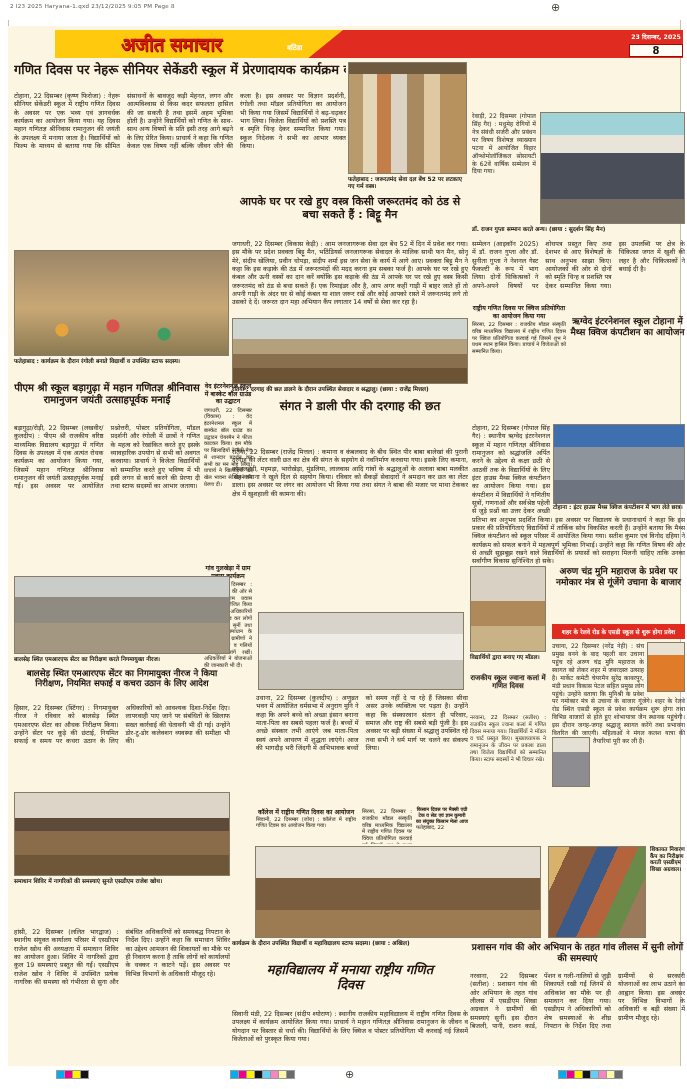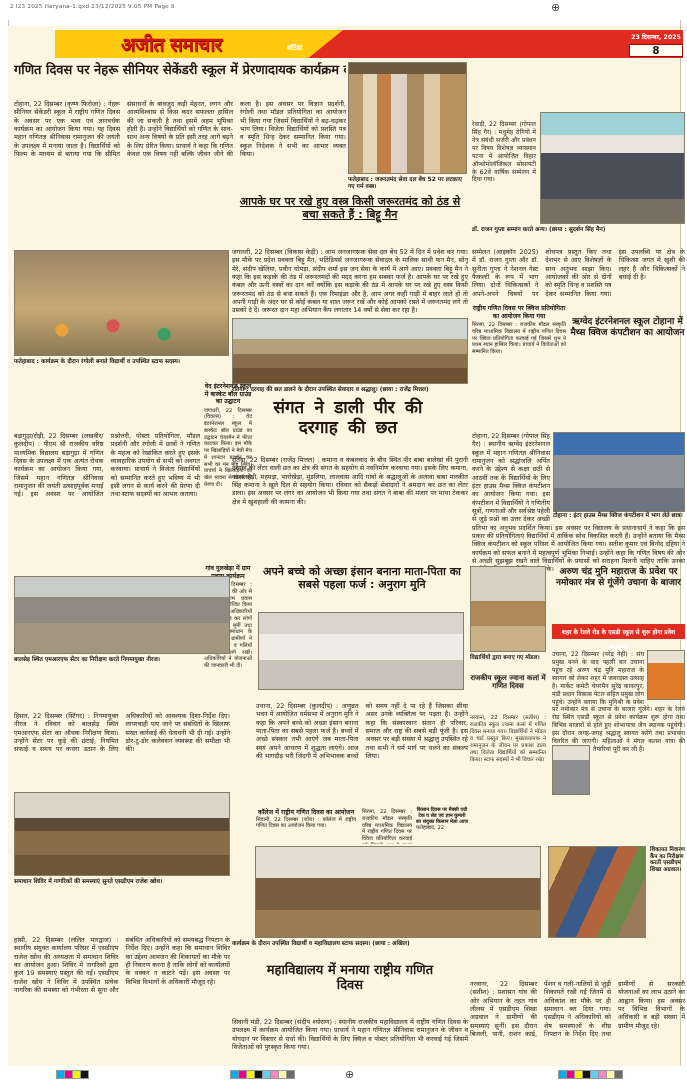--- a/index.html
+++ b/index.html
@@ -19,21 +19,21 @@
   .mast-ed{position:absolute;left:232px;top:13px;font-size:7px;font-weight:bold;color:#ffffff;}
   .mast-center{position:absolute;left:300px;top:2px;width:318px;height:22px;background:#fdf3d7;
                border:1px solid #9c0b06;text-align:center;font-size:16px;font-weight:bold;color:#16110d;line-height:22px;}
   .mast-date{position:absolute;left:574px;top:0;width:54px;height:13px;background:#e02b20;color:#fff;
              font-size:6.2px;font-weight:bold;text-align:center;line-height:13px;}
   .mast-page{position:absolute;left:574px;top:14px;width:54px;height:13px;background:#fffdf4;border:1px solid #9c0b06;
              box-sizing:border-box;color:#111;font-size:10px;font-weight:bold;text-align:center;line-height:11px;}
   
   .hd{font-weight:bold;color:#241511;text-align:center;line-height:1.18;}
   .hd1{font-size:13px;white-space:nowrap;overflow:hidden;}
-  .bd{font-size:6.4px;line-height:1.3;text-align:justify;color:#2c2620;margin-top:8px;}
+  .bd{font-size:6.4px;line-height:1.3;text-align:justify;color:#2c2620;}
   .bd2{column-count:2;column-gap:7px;}
   .bd3{column-count:3;column-gap:7px;}
   .cap{font-size:5.9px;font-weight:bold;color:#1c1712;line-height:1.2;}
   .micro{font-size:5.2px;line-height:1.3;text-align:justify;color:#2c2620;}
   .mhd{font-size:6.2px;font-weight:bold;text-align:center;line-height:1.22;color:#241511;}
   .photo{position:absolute;border:1px solid #857d68;box-sizing:border-box;}
   .strip{background:#e02b20;color:#ffffff;font-weight:bold;text-align:center;}
   .fr{float:right;margin:0 0 2px 3px;}
   .fl{float:left;margin:0 3px 2px 0;}
   .pbox{border:1px solid #857d68;box-sizing:border-box;}
@@ -58,66 +58,67 @@
     <div class="mast-ed">बठिंडा</div>
     <div class="mast-date">23 दिसम्बर, 2025</div>
     <div class="mast-page">8</div>
   </div>
 
   <div class="abs hd hd1" style="left:14px;top:62px;width:332px;">गणित दिवस पर नेहरू सीनियर सेकेंडरी स्कूल में प्रेरणादायक कार्यक्रम का आयोजन</div>
   <div class="abs bd bd3" style="left:14px;top:92px;width:332px;height:154px;overflow:hidden;">टोहाना, 22 दिसम्बर (कृष्ण फिरोजा) : नेहरू सीनियर सेकेंडरी स्कूल में राष्ट्रीय गणित दिवस के अवसर पर एक भव्य एवं ज्ञानवर्धक कार्यक्रम का आयोजन किया गया। यह दिवस महान गणितज्ञ श्रीनिवास रामानुजन की जयंती के उपलक्ष्य में मनाया जाता है। विद्यार्थियों को फिल्म के माध्यम से बताया गया कि सीमित संसाधनों के बावजूद कड़ी मेहनत, लगन और आत्मविश्वास से किस कदर सफलता हासिल की जा सकती है तथा इसमें अहम भूमिका होती है। उन्होंने विद्यार्थियों को गणित के साथ-साथ अन्य विषयों के प्रति इसी तरह आगे बढ़ने के लिए प्रेरित किया। प्राचार्य ने कहा कि गणित केवल एक विषय नहीं बल्कि जीवन जीने की कला है। इस अवसर पर विज्ञान प्रदर्शनी, रंगोली तथा मॉडल प्रतियोगिता का आयोजन भी किया गया जिसमें विद्यार्थियों ने बढ़-चढ़कर भाग लिया। विजेता विद्यार्थियों को प्रशस्ति पत्र व स्मृति चिन्ह देकर सम्मानित किया गया। स्कूल निदेशक ने सभी का आभार व्यक्त किया।</div>
   <div class="photo" style="left:14px;top:250px;width:215px;height:106px;background:radial-gradient(circle at 22% 76%,#e8a43c 0 6px,transparent 7px),radial-gradient(circle at 46% 72%,#d9534f 0 6px,transparent 7px),radial-gradient(circle at 70% 80%,#3f9d63 0 6px,transparent 7px),linear-gradient(180deg,#9c8668,#c8a875 55%,#8b7a52);"></div>
   <div class="abs cap" style="left:14px;top:358px;width:215px;">फतेहाबाद : कार्यक्रम के दौरान रंगोली बनाते विद्यार्थी व उपस्थित स्टाफ सदस्य।</div>
 
+  <div class="abs hd" style="left:14px;top:382px;width:186px;font-size:10px;">पीएम श्री स्कूल बड़ागुढ़ा में महान गणितज्ञ श्रीनिवास रामानुजन जयंती उत्साहपूर्वक मनाई</div>
   <div class="abs bd bd2" style="left:14px;top:424px;width:186px;height:148px;overflow:hidden;">बड़ागुढ़ा/रोड़ी, 22 दिसम्बर (लखवीर/कुलदीप) : पीएम श्री राजकीय वरिष्ठ माध्यमिक विद्यालय बड़ागुढ़ा में गणित दिवस के उपलक्ष्य में एक अत्यंत रोचक कार्यक्रम का आयोजन किया गया, जिसमें महान गणितज्ञ श्रीनिवास रामानुजन की जयंती उत्साहपूर्वक मनाई गई। इस अवसर पर आयोजित प्रश्नोत्तरी, पोस्टर प्रतियोगिता, मॉडल प्रदर्शनी और रंगोली में छात्रों ने गणित के महत्व को रेखांकित करते हुए इसके व्यावहारिक उपयोग से सभी को अवगत करवाया। प्राचार्य ने विजेता विद्यार्थियों को सम्मानित करते हुए भविष्य में भी इसी लगन से कार्य करने की प्रेरणा दी तथा स्टाफ सदस्यों का आभार जताया।</div>
 
   <div class="abs" style="left:204px;top:382px;width:48px;height:178px;overflow:hidden;">
     <div class="mhd">वेद इंटरनेशनल स्कूल में बास्केट बॉल ग्राउंड का उद्घाटन</div>
     <div class="micro" style="margin-top:2px;">जगाधरी, 22 दिसम्बर (विकास) : वेद इंटरनेशनल स्कूल में बास्केट बॉल ग्राउंड का उद्घाटन चेयरमैन ने फीता काटकर किया। इस मौके पर खिलाड़ियों ने मैत्री मैच में शानदार प्रदर्शन कर सभी का मन मोह लिया। प्राचार्य ने खिलाड़ियों को खेल भावना से खेलने की प्रेरणा दी।</div>
   </div>
   <div class="abs" style="left:204px;top:564px;width:48px;height:242px;overflow:hidden;">
     <div class="mhd">गांव गुलखेड़ा में ग्राम प्रवास कार्यक्रम</div>
     <div class="micro" style="margin-top:2px;">खरल, 22 दिसम्बर : जिला प्रशासन की ओर से गांव में ग्राम प्रवास कार्यक्रम आयोजित किया गया जिसमें अधिकारियों ने रात्रि ठहराव कर लोगों की समस्याएं सुनीं तथा मौके पर समाधान के निर्देश दिए। ग्रामीणों ने बिजली, पानी व गलियों से जुड़ी मांगें रखीं। अधिकारियों ने योजनाओं की जानकारी भी दी।</div>
   </div>
 
   <div class="photo" style="left:14px;top:576px;width:216px;height:78px;background:linear-gradient(180deg,#c9ccc9 0 26%,#8f8b80 26% 60%,#a39782 60%);"></div>
   <div class="abs cap" style="left:14px;top:656px;width:216px;">बालसेड़ स्थित एमआरएफ सेंटर का निरीक्षण करते निगमायुक्त नीरज।</div>
+  <div class="abs hd" style="left:14px;top:668px;width:216px;font-size:8.6px;">बालसेड़ स्थित एमआरएफ सेंटर का निगमायुक्त नीरज ने किया निरीक्षण, नियमित सफाई व कचरा उठान के लिए आदेश</div>
   <div class="abs bd bd2" style="left:14px;top:704px;width:216px;height:86px;overflow:hidden;">हिसार, 22 दिसम्बर (स्टिंगर) : निगमायुक्त नीरज ने रविवार को बालसेड़ स्थित एमआरएफ सेंटर का औचक निरीक्षण किया। उन्होंने सेंटर पर कूड़े की छंटाई, नियमित सफाई व समय पर कचरा उठान के लिए अधिकारियों को आवश्यक दिशा-निर्देश दिए। लापरवाही पाए जाने पर संबंधितों के खिलाफ सख्त कार्रवाई की चेतावनी भी दी गई। उन्होंने डोर-टू-डोर कलेक्शन व्यवस्था की समीक्षा भी की।</div>
 
   <div class="photo" style="left:14px;top:792px;width:216px;height:84px;background:linear-gradient(180deg,#ddd6c8 0 30%,#5d4a38 30% 46%,#8a6b4a 46% 76%,#6e5638 76%);"></div>
   <div class="abs cap" style="left:14px;top:878px;width:216px;">समाधान शिविर में नागरिकों की समस्याएं सुनते एसडीएम राजेश खोथ।</div>
   <div class="abs bd bd2" style="left:14px;top:928px;width:216px;height:130px;overflow:hidden;">हांसी, 22 दिसम्बर (ललित भारद्वाज) : स्थानीय संयुक्त कार्यालय परिसर में एसडीएम राजेश खोथ की अध्यक्षता में समाधान शिविर का आयोजन हुआ। शिविर में नागरिकों द्वारा कुल 19 समस्याएं प्रस्तुत की गईं। एसडीएम राजेश खोथ ने शिविर में उपस्थित प्रत्येक नागरिक की समस्या को गंभीरता से सुना और संबंधित अधिकारियों को समयबद्ध निपटान के निर्देश दिए। उन्होंने कहा कि समाधान शिविर का उद्देश्य आमजन की शिकायतों का मौके पर ही निवारण करना है ताकि लोगों को कार्यालयों के चक्कर न काटने पड़ें। इस अवसर पर विभिन्न विभागों के अधिकारी मौजूद रहे।</div>
 
   <div class="photo" style="left:348px;top:62px;width:119px;height:112px;background:linear-gradient(180deg,#6e5a3e 0 10%,transparent 10%),linear-gradient(90deg,#b99a6d 0 12%,#e4d7b8 12% 24%,#c27f4a 24% 36%,#ddd3c4 36% 50%,#a98a5e 50% 64%,#e0c9a2 64% 78%,#b7925f 78%);"></div>
   <div class="abs cap" style="left:348px;top:176px;width:119px;">फतेहाबाद : जरूरतमंद सेवा दल बेंच 52 पर लटकाए गए गर्म वस्त्र।</div>
-  <div class="abs hd" style="left:232px;top:196px;width:236px;font-size:11px;text-decoration:underline;">आपके घर पर रखे हुए वस्त्र किसी जरूरतमंद को ठंड से बचा सकते हैं : बिट्टू मैन</div>
+  <div class="abs hd" style="left:232px;top:196px;width:236px;font-size:11px;">आपके घर पर रखे हुए वस्त्र किसी जरूरतमंद को ठंड से बचा सकते हैं : बिट्टू मैन</div>
   <div class="abs bd" style="left:232px;top:240px;width:236px;height:76px;overflow:hidden;">जगाधरी, 22 दिसम्बर (विकास केड़ी) : आम जनजागरूक सेवा दल बेंच 52 में दिन में प्रवेश कर गया। इस मौके पर प्रदेश प्रवक्ता बिट्टू मैन, भठिंडियर्स जनजागरूक सेवादल के मालिक साथी फन मैन, सोनू मेरे, संदीप खेलिया, प्रवीन चोपड़ा, संदीप शर्मा इस जन सेवा के कार्य में आगे आए। प्रवक्ता बिट्टू मैन ने कहा कि इस कड़ाके की ठंड में जरूरतमंदों की मदद करना हम सबका फर्ज है। आपके घर पर रखे हुए कंबल और ऊनी वस्त्रों का दान करें क्योंकि इस कड़ाके की ठंड में आपके घर पर रखे हुए वस्त्र किसी जरूरतमंद को ठंड से बचा सकते हैं। एक रिमाइंडर और है, आप अगर कहीं गाड़ी में बाहर जाते हों तो अपनी गाड़ी के अंदर घर से कोई कंबल या शाल जरूर रखें और कोई आपको रास्ते में जरूरतमंद लगे तो उसको दे दें। जरूरत दान महा अभियान कैंप लगातार 14 वर्षों से सेवा कर रहा है।</div>
 
   <div class="photo" style="left:232px;top:318px;width:236px;height:66px;background:linear-gradient(180deg,#cfd6d2 0 32%,#b4a07c 32% 54%,#8a6f4e 54% 76%,#6b5333 76%);"></div>
   <div class="abs cap" style="left:232px;top:386px;width:236px;">रतिया : दरगाह की छत डालने के दौरान उपस्थित सेवादार व श्रद्धालु। (छाया : राजेंद्र मित्तल)</div>
-  <div class="abs hd" style="left:260px;top:399px;width:176px;font-size:17px;font-family:Liberation Mono, monospace;">संगत ने डाली पीर की दरगाह की छत</div>
+  <div class="abs hd" style="left:272px;top:399px;width:176px;font-size:12px;">संगत ने डाली पीर की दरगाह की छत</div>
   <div class="abs bd" style="left:232px;top:448px;width:236px;height:114px;overflow:hidden;">रतिया, 22 दिसम्बर (राजेंद्र मित्तल) : कमाना व कंबलवाद के बीच स्थित पीर बाबा बालेखां की पुरानी दरगाह की लेंटर वाली छत का क्षेत्र की संगत के सहयोग से नवनिर्माण करवाया गया। इसके लिए कमाना, काजलहेड़ी, महमड़ा, भारोखेड़ा, मुंडलिया, लालवास आदि गांवों के श्रद्धालुओं के अलावा बाबा मलकीत सिंह कमाना ने खुले दिल से सहयोग किया। रविवार को सैकड़ों सेवादारों ने श्रमदान कर छत का लेंटर डाला। इस अवसर पर लंगर का आयोजन भी किया गया तथा संगत ने बाबा की मजार पर माथा टेककर क्षेत्र में खुशहाली की कामना की।</div>
 
-  <div class="abs hd" style="left:256px;top:566px;width:212px;font-size:11px;">अपने बच्चे को अच्छा इंसान बनाना माता-पिता का सबसे पहला फर्ज : अनुराग मुनि</div>
   <div class="photo" style="left:258px;top:612px;width:206px;height:78px;background:linear-gradient(180deg,#d8d4cc 0 28%,#efece6 28% 62%,#c9c4ba 62%);"></div>
   <div class="abs bd bd2" style="left:256px;top:694px;width:212px;height:112px;overflow:hidden;">उचाना, 22 दिसम्बर (कुलदीप) : अणुव्रत भवन में आयोजित धर्मसभा में अनुराग मुनि ने कहा कि अपने बच्चे को अच्छा इंसान बनाना माता-पिता का सबसे पहला फर्ज है। बच्चों में अच्छे संस्कार तभी आएंगे जब माता-पिता स्वयं अपने आचरण में शुद्धता लाएंगे। आज की भागदौड़ भरी जिंदगी में अभिभावक बच्चों को समय नहीं दे पा रहे हैं जिसका सीधा असर उनके व्यक्तित्व पर पड़ता है। उन्होंने कहा कि संस्कारवान संतान ही परिवार, समाज और राष्ट्र की सबसे बड़ी पूंजी है। इस अवसर पर बड़ी संख्या में श्रद्धालु उपस्थित रहे तथा सभी ने धर्म मार्ग पर चलने का संकल्प लिया।</div>
 
   <div class="abs" style="left:256px;top:808px;width:100px;height:36px;overflow:hidden;background:#fbf5e2;">
     <div class="mhd">कॉलेज में राष्ट्रीय गणित दिवस का आयोजन</div>
     <div class="micro">सिवानी, 22 दिसम्बर (जोरा) : कॉलेज में राष्ट्रीय गणित दिवस का आयोजन किया गया।</div>
   </div>
   <div class="abs micro" style="left:362px;top:808px;width:50px;height:36px;overflow:hidden;">सिरसा, 22 दिसम्बर : राजकीय मॉडल संस्कृति वरिष्ठ माध्यमिक विद्यालय में राष्ट्रीय गणित दिवस पर क्विज प्रतियोगिता करवाई गई जिसमें शुभ ने प्रथम स्थान हासिल किया। प्राचार्य ने विजेताओं को सम्मानित किया।</div>
   <div class="abs" style="left:416px;top:806px;width:52px;height:40px;overflow:hidden;background:#fbf5e2;">
     <div class="mhd" style="font-size:4.9px;">किसान दिवस पर मैक्सी एग्री टेक व सेड एवं ज्ञान कुमारी का संयुक्त किसान मेला आज</div>
     <div class="micro">फतेहाबाद, 22</div>
   </div>
 
   <div class="photo" style="left:255px;top:846px;width:286px;height:92px;background:linear-gradient(180deg,#e4ded2 0 34%,#7a5c3e 34% 70%,#9c7a52 70%);"></div>
   <div class="abs cap" style="left:232px;top:940px;width:236px;">कार्यक्रम के दौरान उपस्थित विद्यार्थी व महाविद्यालय स्टाफ सदस्य। (छाया : अखिल)</div>
-  <div class="abs hd" style="left:262px;top:962px;width:176px;font-size:13px;">महाविद्यालय में मनाया राष्ट्रीय गणित दिवस</div>
+  <div class="abs hd" style="left:262px;top:962px;width:176px;font-size:13px;font-style:italic;">महाविद्यालय में मनाया राष्ट्रीय गणित दिवस</div>
   <div class="abs bd" style="left:232px;top:1010px;width:236px;height:48px;overflow:hidden;">सिवानी मंडी, 22 दिसम्बर (संदीप श्योराण) : स्थानीय राजकीय महाविद्यालय में राष्ट्रीय गणित दिवस के उपलक्ष्य में कार्यक्रम आयोजित किया गया। प्राचार्य ने महान गणितज्ञ श्रीनिवास रामानुजन के जीवन व योगदान पर विस्तार से चर्चा की। विद्यार्थियों के लिए क्विज व पोस्टर प्रतियोगिता भी करवाई गई जिसमें विजेताओं को पुरस्कृत किया गया।</div>
 
   <div class="abs bd" style="left:472px;top:112px;width:64px;height:116px;overflow:hidden;font-size:6.1px;">रेवाड़ी, 22 दिसम्बर (गोपाल सिंह गैर) : मधुमेह रोगियों में नेत्र संबंधी सर्जरी और प्रबंधन पर विषय विशेषज्ञ व्याख्यान पटना में आयोजित बिहार ऑप्थोमोलॉजिकल सोसायटी के 62वें वार्षिक सम्मेलन में दिया गया।</div>
   <div class="photo" style="left:540px;top:112px;width:145px;height:112px;background:linear-gradient(180deg,#9fd3d8 0 20%,#e8e4da 20% 36%,#4a4e59 36% 78%,#7a6f63 78%);"></div>
   <div class="abs cap" style="left:472px;top:226px;width:213px;">डॉ. राजन गुप्ता सम्मान करते अन्य। (छाया : सुदर्शन सिंह मैन)</div>
   <div class="abs bd bd3" style="left:472px;top:240px;width:213px;height:58px;overflow:hidden;">सम्मेलन (आइकॉन 2025) में डॉ. राजन गुप्ता और डॉ. सुनीता गुप्ता ने नेशनल गेस्ट फैकल्टी के रूप में भाग लिया। दोनों चिकित्सकों ने अपने-अपने विषयों पर शोधपत्र प्रस्तुत किए तथा देशभर से आए विशेषज्ञों के साथ अनुभव साझा किए। आयोजकों की ओर से दोनों को स्मृति चिन्ह व प्रशस्ति पत्र देकर सम्मानित किया गया। इस उपलब्धि पर क्षेत्र के चिकित्सा जगत में खुशी की लहर है और चिकित्सकों ने बधाई दी है।</div>
 
   <div class="abs" style="left:472px;top:304px;width:94px;height:114px;overflow:hidden;">
     <div class="mhd">राष्ट्रीय गणित दिवस पर क्विज प्रतियोगिता का आयोजन किया गया</div>
     <div class="micro" style="margin-top:2px;">सिरसा, 22 दिसम्बर : राजकीय मॉडल संस्कृति वरिष्ठ माध्यमिक विद्यालय में राष्ट्रीय गणित दिवस पर क्विज प्रतियोगिता करवाई गई जिसमें शुभ ने प्रथम स्थान हासिल किया। प्राचार्य ने विजेताओं को सम्मानित किया।</div>
@@ -140,20 +141,21 @@
   <div class="abs hd" style="left:552px;top:566px;width:133px;font-size:9px;">अरुण चंद्र मुनि महाराज के प्रवेश पर नमोकार मंत्र से गूंजेंगे उचाना के बाजार</div>
   <div class="abs strip" style="left:552px;top:624px;width:133px;height:15px;font-size:6px;line-height:15px;">शहर के रेलवे रोड के एसडी स्कूल से शुरू होगा प्रवेश कार्यक्रम</div>
   <div class="abs bd" style="left:552px;top:642px;width:133px;height:200px;overflow:hidden;font-size:6.1px;">
     <div class="fr pbox" style="width:38px;height:50px;background:linear-gradient(180deg,#e9e2d2 0 25%,#e07b2a 25%);"></div>
     <span>उचाना, 22 दिसम्बर (नरेंद्र नेही) : संघ प्रमुख बनने के बाद पहली बार उचाना पहुंच रहे अरुण चंद्र मुनि महाराज के स्वागत को लेकर शहर में जबरदस्त उत्साह है। मार्केट कमेटी चेयरमैन सुरेंद्र काबरपुर, मंडी प्रधान विकास पेटल सहित प्रमुख लोग पहुंचे। उन्होंने बताया कि मुनिश्री के प्रवेश पर नमोकार मंत्र से उचाना के बाजार गूंजेंगे। शहर के रेलवे रोड स्थित एसडी स्कूल से प्रवेश कार्यक्रम शुरू होगा तथा विभिन्न बाजारों से होते हुए शोभायात्रा जैन स्थानक पहुंचेगी। इस दौरान जगह-जगह श्रद्धालु स्वागत करेंगे तथा प्रभावना वितरित की जाएगी। महिलाओं ने मंगल कलश यात्रा की तैयारियां पूरी कर ली हैं।</span>
     <div class="fl pbox" style="width:38px;height:50px;background:linear-gradient(180deg,#e5e0d4 0 30%,#8d8d91 30%);"></div>
   </div>
 
   <div class="photo" style="left:548px;top:846px;width:98px;height:92px;background:linear-gradient(115deg,#d8b26a 0 15%,#8a5a3a 15% 35%,#3a5a8a 35% 50%,#b4643c 50% 65%,#6a8a4a 65% 80%,#9a7a5a 80%);"></div>
   <div class="abs cap" style="left:650px;top:846px;width:35px;height:92px;overflow:hidden;font-size:5.6px;">शिकायत निवारण कैंप का निरीक्षण करती एसडीएम शिखा अग्रवाल।</div>
+  <div class="abs hd" style="left:470px;top:942px;width:215px;font-size:9px;">प्रशासन गांव की ओर अभियान के तहत गांव लीलस में सुनी लोगों की समस्याएं</div>
   <div class="abs bd bd3" style="left:470px;top:972px;width:215px;height:86px;overflow:hidden;">नरवाना, 22 दिसम्बर (सतीश) : प्रशासन गांव की ओर अभियान के तहत गांव लीलस में एसडीएम शिखा अग्रवाल ने ग्रामीणों की समस्याएं सुनीं। इस दौरान बिजली, पानी, राशन कार्ड, पेंशन व गली-नालियों से जुड़ी शिकायतें रखी गईं जिनमें से अधिकांश का मौके पर ही समाधान कर दिया गया। एसडीएम ने अधिकारियों को शेष समस्याओं के शीघ्र निपटान के निर्देश दिए तथा ग्रामीणों से सरकारी योजनाओं का लाभ उठाने का आह्वान किया। इस अवसर पर विभिन्न विभागों के अधिकारी व बड़ी संख्या में ग्रामीण मौजूद रहे।</div>
 
   <div>
     <div class="chip" style="left:56px;top:1070px;background:#00aeef;"></div>
     <div class="chip" style="left:64px;top:1070px;background:#ec008c;"></div>
     <div class="chip" style="left:72px;top:1070px;background:#fff200;"></div>
     <div class="chip" style="left:80px;top:1070px;background:#141414;"></div>
   </div>
   <div>
     <div class="chip" style="left:230px;top:1070px;background:#00aeef;"></div>

